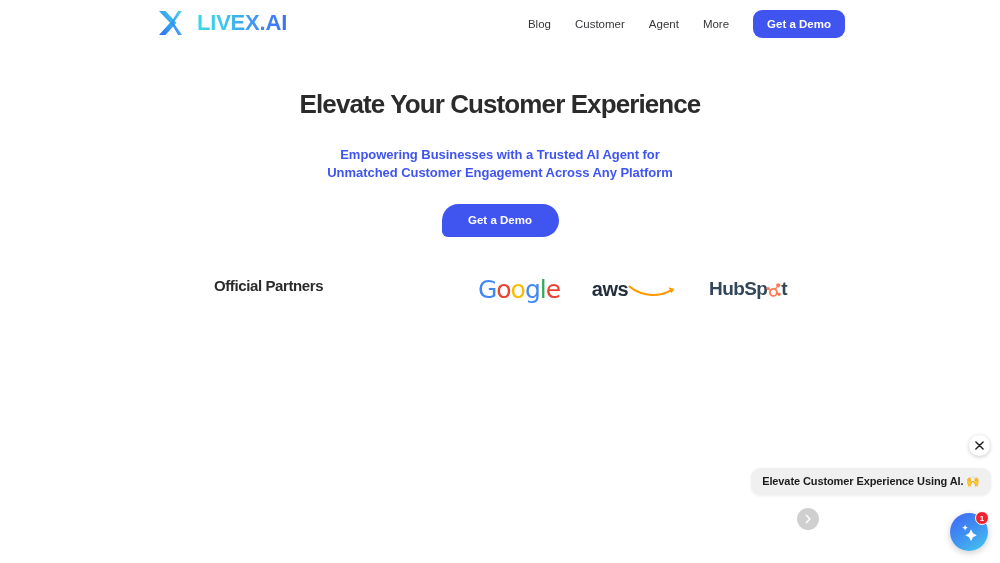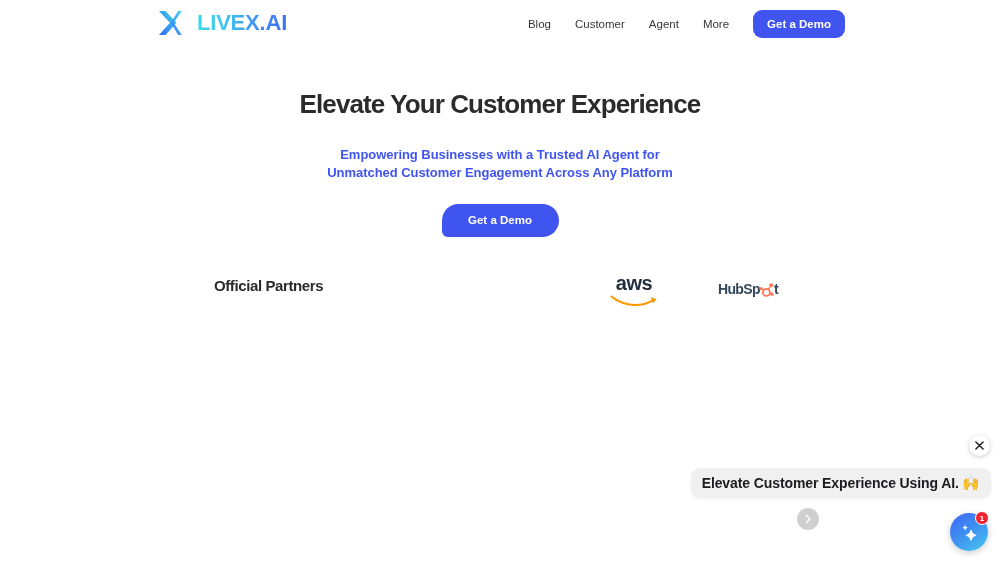--- a/index.html
+++ b/index.html
@@ -85,39 +85,39 @@
   .p-hubspot{ left:702px;  width:92px; }
 
   .nvidia-wrap { display:flex; flex-direction:column; align-items:center; gap:1px; }
   .nvidia-word {
     font-size:11px; font-weight:700; color:#1d1d1f;
     letter-spacing:0.3px; line-height:11px;
   }
   .google-word { font-size:25px; font-weight:400; letter-spacing:-1px; line-height:26px; }
   .google-word span { font-family:"DejaVu Sans", sans-serif; }
   .g-b{color:#4285f4;} .g-r{color:#ea4335;} .g-y{color:#fbbc05;} .g-g{color:#34a853;}
-  .aws-wrap { display:flex; flex-direction:column; align-items:center; }
+  .aws-wrap { display:flex; flex-direction:row; align-items:center; }
   .aws-word { font-size:20px; font-weight:700; color:#232f3e; line-height:20px; letter-spacing:-0.5px; }
   .hubspot-word {
-    font-size:14px; font-weight:700; color:#33475b;
+    font-size:19px; font-weight:700; color:#33475b;
     letter-spacing:-0.6px; line-height:22px; display:flex; align-items:center;
   }
 
   
   .chat-close {
     position:absolute; right:10px; top:435px;
     width:21px; height:21px; border-radius:50%;
     background:#ffffff; box-shadow:0 1px 4px rgba(0,0,0,0.22);
     display:flex; align-items:center; justify-content:center;
     cursor:pointer; border:none;
   }
   .chat-bubble {
     position:absolute; right:9px; top:468px;
     background:#f0f0f0; border-radius:9px;
-    padding:7px 11px; font-size:14px; color:#1c1c1e; font-weight:600;
+    padding:7px 11px; font-size:11px; color:#1c1c1e; font-weight:600;
     letter-spacing:-0.1px; white-space:nowrap;
     box-shadow:0 1px 3px rgba(0,0,0,0.07);
   }
   .carousel-arrow {
     position:absolute; left:797px; top:508px;
     width:22px; height:22px; border-radius:50%;
     background:#cfcfcf; display:flex; align-items:center; justify-content:center;
     cursor:pointer; border:none;
   }
   .chat-launcher {
@@ -174,20 +174,25 @@
 
     <div class="cta-row">
       <button class="btn-hero">Get a Demo</button>
     </div>
   </div>
 
   <div class="partners">
     <div class="partners-label">Official Partners</div>
 
 
+    <div class="partner p-google">
+      <div class="google-word">
+        <span class="g-b">G</span><span class="g-r">o</span><span class="g-y">o</span><span class="g-b">g</span><span class="g-g">l</span><span class="g-r">e</span>
+      </div>
+    </div>
 
     <div class="partner p-aws">
       <div class="aws-wrap">
         <div class="aws-word">aws</div>
         <svg width="48" height="13" viewBox="0 0 48 13">
           <path d="M1.5 3.5C8 9.5 18 12 25 12c7 0 13-1.8 17.5-4.4" stroke="#ff9900" stroke-width="2.1" fill="none" stroke-linecap="round"></path>
           <path d="M40.5 4.2l6 1.8-3.1 4.2z" fill="#ff9900"></path>
         </svg>
       </div>
     </div>

